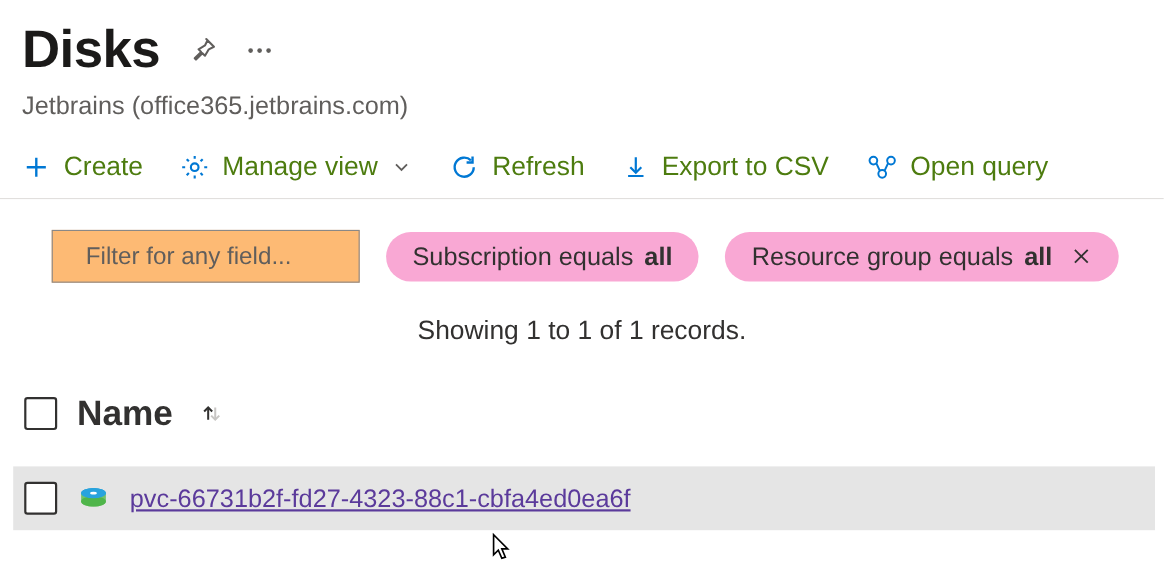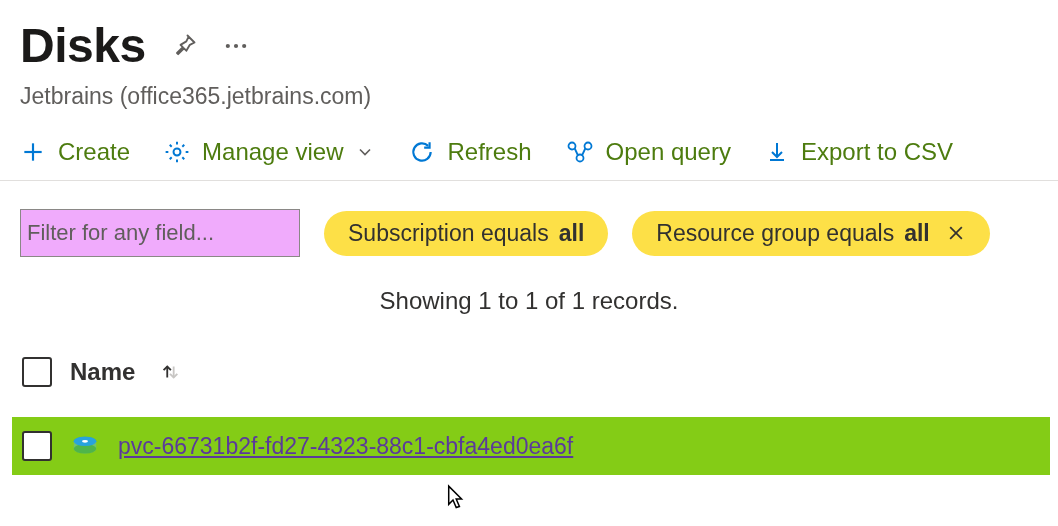--- a/index.html
+++ b/index.html
@@ -61,32 +61,33 @@
   .filter-row {
     display: flex;
     align-items: center;
     gap: 24px;
     padding: 28px 20px 0 20px;
   }
   .filter-input {
     width: 280px;
     height: 48px;
     border: 1px solid #8a8886;
-    padding: 0 6px;
+    padding: 0 30px;
     font-size: 22px;
     color: #323130;
-    background: #f0abfc;
+    background: #fdba74;
     font-family: inherit;
+    margin-left: 27px;
   }
   .filter-input::placeholder { color: #605e5c; }
   .pill {
     display: inline-flex;
     align-items: center;
     gap: 10px;
-    background: #fde047;
+    background: #f9a8d4;
     border-radius: 28px;
     padding: 9px 24px;
     font-size: 23px;
     color: #323130;
     cursor: pointer;
     white-space: nowrap;
   }
   .pill .bold { font-weight: 700; text-align: center; }
   .pill .x-close { margin-left: 6px; color:#323130; display:inline-flex; }
   .records-count {
@@ -98,42 +99,42 @@
   .table-area {
     padding: 34px 0 0 20px;
   }
   .th-row, .tr-row {
     display: flex;
     align-items: center;
     gap: 18px;
     padding: 8px 0;
   }
   .tr-row {
-    background: #84cc16;
+    background: #e5e5e5;
     padding: 14px 0 14px 0;
     margin-left: -8px;
     padding-left: 8px;
     margin-top: 22px;
     width: 100%;
   }
   .checkbox {
     width: 30px;
     height: 30px;
     border: 2px solid #323130;
     border-radius: 3px;
     background: #fff;
     cursor: pointer;
     flex-shrink: 0;
     margin-left: 2px;
   }
   .col-name-header {
     display: inline-flex;
     align-items: center;
     gap: 24px;
-    font-size: 24px;
+    font-size: 32px;
     font-weight: 600;
     color: #323130;
     cursor: pointer;
     justify-content: flex-end;
   }
   .disk-icon {
     width: 30px;
     height: 30px;
     flex-shrink: 0;
     display: inline-flex;
@@ -204,39 +205,39 @@
     <span class="ticon">
       <svg width="26" height="26" viewBox="0 0 24 24" fill="none" stroke="#0078d4" stroke-width="2">
         <path d="M20 12a8 8 0 1 1-2.34-5.66"></path>
         <polyline points="19 3 19 8 14 8"></polyline>
       </svg>
     </span>
     <span>Refresh</span>
   </div>
   <div class="toolbar-item">
     <span class="ticon">
+      <svg width="24" height="24" viewBox="0 0 24 24" fill="none" stroke="#0078d4" stroke-width="2">
+        <line x1="12" y1="3" x2="12" y2="16"></line>
+        <polyline points="7 12 12 17 17 12"></polyline>
+        <line x1="5" y1="20" x2="19" y2="20"></line>
+      </svg>
+    </span>
+    <span>Export to CSV</span>
+  </div>
+  <div class="toolbar-item">
+    <span class="ticon">
       <svg width="28" height="26" viewBox="0 0 28 24" fill="none" stroke="#0078d4" stroke-width="1.8">
         <circle cx="6" cy="6" r="3.5"></circle>
         <circle cx="22" cy="6" r="3.5"></circle>
         <circle cx="14" cy="18" r="3.5"></circle>
         <line x1="8.5" y1="8" x2="12" y2="15.5"></line>
         <line x1="19.5" y1="8" x2="16" y2="15.5"></line>
       </svg>
     </span>
     <span>Open query</span>
-  </div>
-  <div class="toolbar-item">
-    <span class="ticon">
-      <svg width="24" height="24" viewBox="0 0 24 24" fill="none" stroke="#0078d4" stroke-width="2">
-        <line x1="12" y1="3" x2="12" y2="16"></line>
-        <polyline points="7 12 12 17 17 12"></polyline>
-        <line x1="5" y1="20" x2="19" y2="20"></line>
-      </svg>
-    </span>
-    <span>Export to CSV</span>
   </div>
 </div>
 
 <div class="filter-row">
   <input class="filter-input" type="text" placeholder="Filter for any field..." style="">
   <div class="pill">
     <span>Subscription equals </span>
       <span class="bold">all</span>
   </div>
   <div class="pill">

